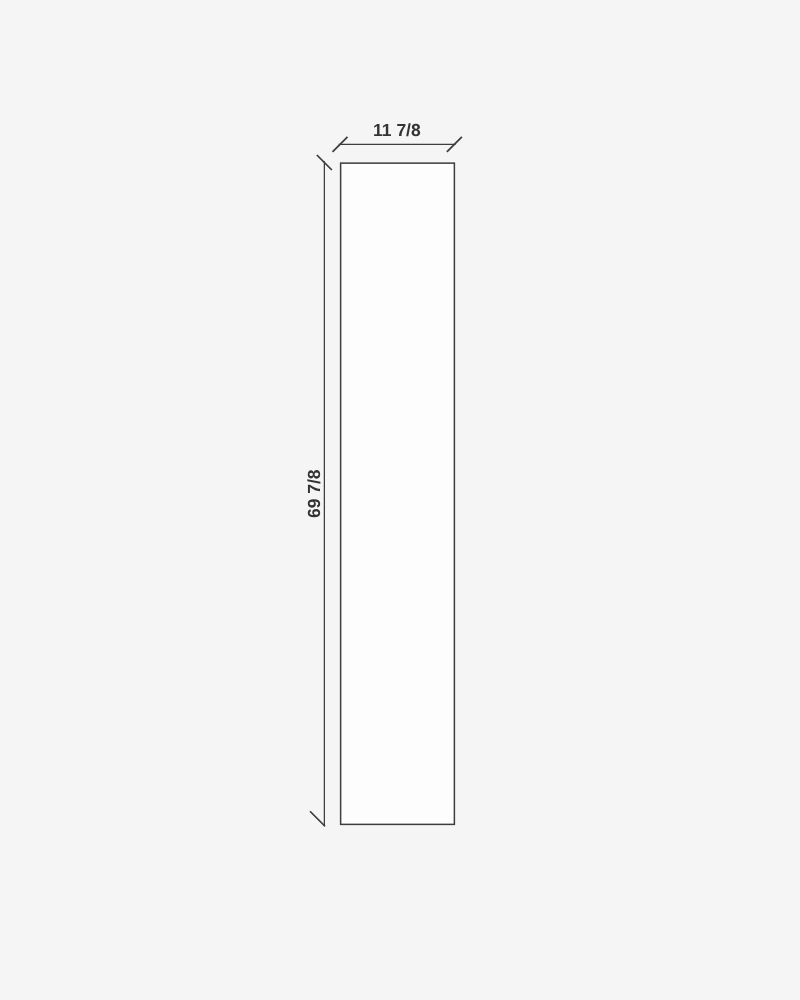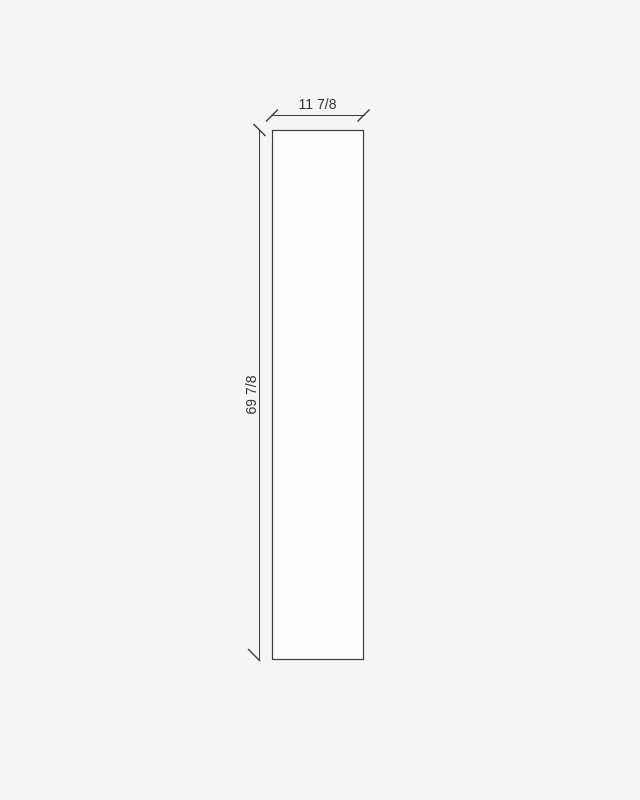--- a/index.html
+++ b/index.html
@@ -7,20 +7,21 @@
     padding: 0;
     width: 640px;
     height: 800px;
     overflow: hidden;
     font-family: "Liberation Sans", sans-serif;
   }
   .stage {
     position: relative;
     width: 548px;
     height: 800px;
+    font-weight: bold;
   }
   svg { display: block; }
   .outline {
     stroke: #3d3d3d;
     stroke-width: 1.2;
   }
   .dim-line {
     stroke: #3d3d3d;
     stroke-width: 1;
     fill: none;

